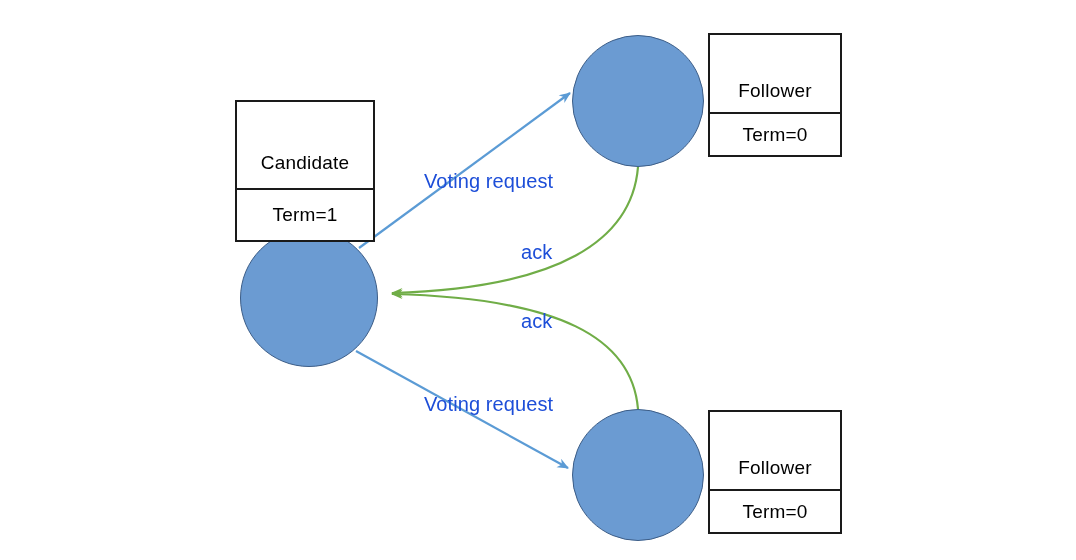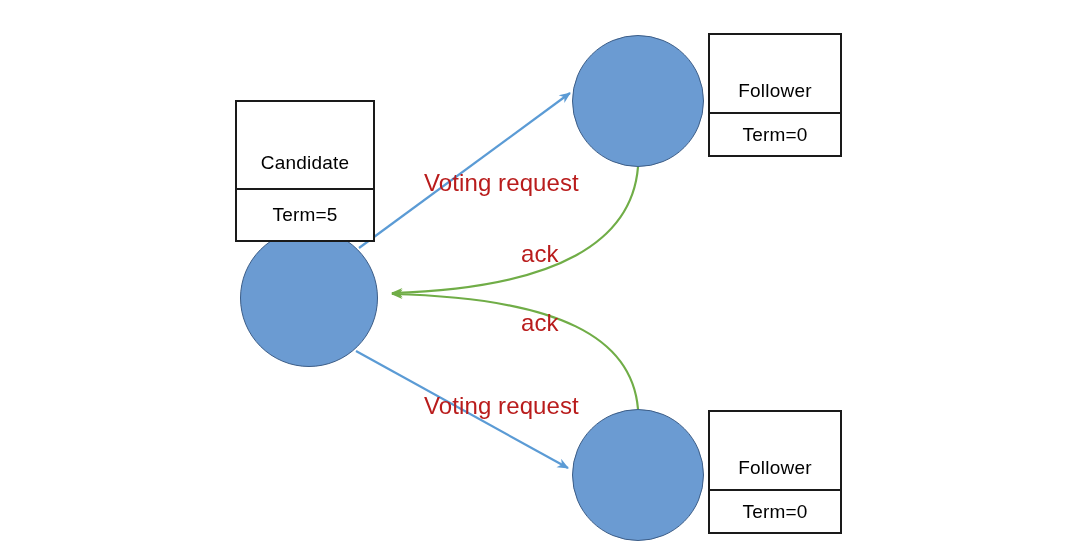--- a/index.html
+++ b/index.html
@@ -48,22 +48,22 @@
     color: #000000;
     line-height: 1;
     letter-spacing: 0.2px;
   }
   .info-row.top {
     border-bottom: 2.2px solid #1a1a1a;
     margin-top: 35px;
   }
   .edge-label {
     position: absolute;
-    font-size: 24px;
-    color: #b91c1c;
+    font-size: 20px;
+    color: #1d4ed8;
     white-space: nowrap;
     line-height: 1;
     letter-spacing: 0.1px;
   }
 </style>
 </head>
 <body>
 
 <div id="canvas">
 
@@ -83,21 +83,21 @@
 
     <path d="M638,167 C632,240 560,288 392,293" fill="none" stroke="#70AD47" stroke-width="2.2" marker-end="url(#arrow-green)"></path>
 
     <path d="M638,409 C632,338 560,298 392,294" fill="none" stroke="#70AD47" stroke-width="2.2" marker-end="url(#arrow-green)"></path>
   </svg>
 
   <div class="node-circle" style="left:240px; top:229px; width:138px; height:138px;"></div>
 
   <div class="info-box" style="left:235px; top:100px; width:140px; height:142px;">
     <div class="info-row top">Candidate</div>
-    <div class="info-row">Term=5</div>
+    <div class="info-row">Term=1</div>
   </div>
 
   <div class="node-circle" style="left:572px; top:35px; width:132px; height:132px;"></div>
 
   <div class="info-box" style="left:708px; top:33px; width:134px; height:124px;">
     <div class="info-row top">Follower</div>
     <div class="info-row">Term=0</div>
   </div>
 
   <div class="node-circle" style="left:572px; top:409px; width:132px; height:132px;"></div>

